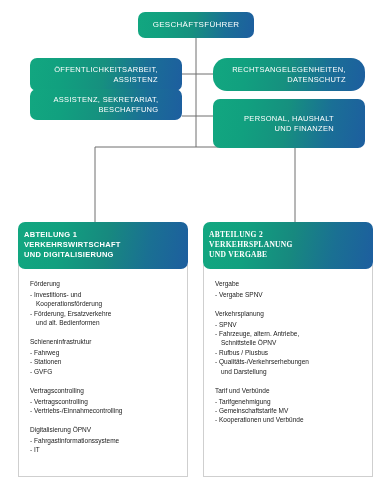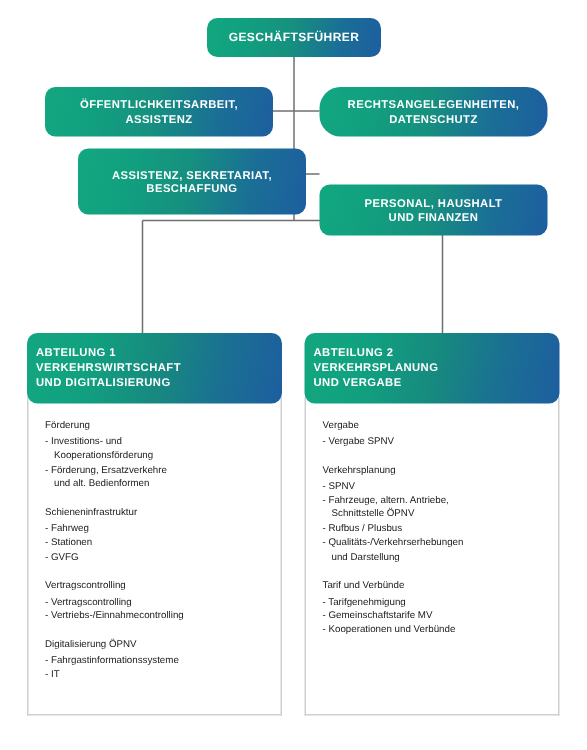--- a/index.html
+++ b/index.html
@@ -28,23 +28,23 @@
     height: 500px;
     pointer-events: none;
   }
   
   .node {
     position: absolute;
     border-radius: 7px;
     display: flex;
     align-items: center;
     justify-content: center;
-    text-align: center;
+    text-align: right;
     color: #ffffff;
-    font-weight: bold;
+    font-weight: normal;
     letter-spacing: 0.3px;
     line-height: 1.25;
     box-sizing: border-box;
     padding: 3px 22px;
   }
   .grad {
     background: linear-gradient(100deg, #12a780 0%, #11a07f 22%, #16907f 48%, #1a6f96 75%, #1d5e9f 100%);
   }
   
   #node-ceo {
@@ -57,30 +57,28 @@
     left: 30px; top: 58px;
     width: 152px; height: 33px;
     font-size: 7.5px;
   }
   #node-recht {
     left: 213px; top: 58px;
     width: 152px; height: 33px;
     font-size: 7.5px;
   }
   #node-assistenz {
-    left: 30px; top: 99px;
-    width: 152px; height: 44px;
-    font-size: 7.5px;
-    margin-left: 22px;
+    left: 30px; top: 89px;
+    width: 152px; height: 31px;
+    font-size: 7.5px;
   }
   #node-personal {
     left: 213px; top: 99px;
-    width: 152px; height: 34px;
-    font-size: 7.5px;
-    margin-top: 24px;
+    width: 152px; height: 49px;
+    font-size: 7.5px;
   }
   
   .dept {
     position: absolute;
     width: 170px;
   }
   #dept-1 { left: 18px; top: 222px; }
   #dept-2 { left: 203px; top: 222px; }
 
   .dept-header {
@@ -184,21 +182,21 @@
         </div>
         <div class="group">
           <div class="group-title">Digitalisierung ÖPNV</div>
           <div class="group-item">- Fahrgastinformationssysteme</div>
           <div class="group-item">- IT</div>
         </div>
       </div>
   </div>
 
   <div class="dept" id="dept-2">
-    <div class="dept-header" style="white-space: pre-line;">ABTEILUNG 2
+    <div class="dept-header" style="white-space: pre-line; font-family: Liberation Serif, serif;">ABTEILUNG 2
 VERKEHRSPLANUNG
 UND VERGABE</div>
     <div class="dept-body">
         <div class="group">
           <div class="group-title">Vergabe</div>
           <div class="group-item">- Vergabe SPNV</div>
         </div>
         <div class="group">
           <div class="group-title">Verkehrsplanung</div>
           <div class="group-item">- SPNV</div>

